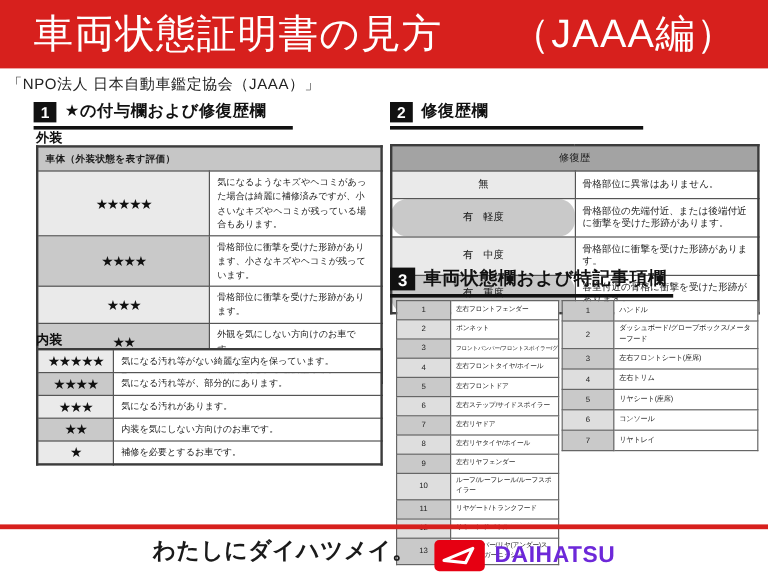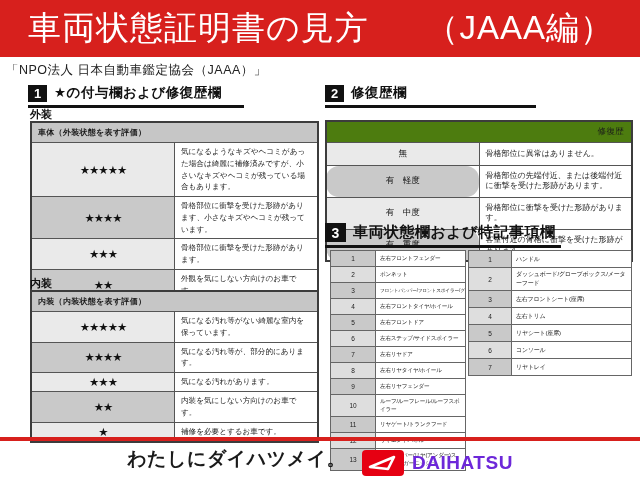--- a/index.html
+++ b/index.html
@@ -30,21 +30,21 @@
   .ratetable th{background:#c6c6c6;font-size:8px;font-weight:bold;text-align:left;
                 padding:4px 6px;letter-spacing:0.3px;}
   .ratetable td.stars{width:60px;text-align:center;font-size:11.5px;letter-spacing:-1px;
                       color:#111;padding:2px 1px;}
   .ratetable td.desc{font-size:7.6px;line-height:1.55;padding:3px 6px;background:#fff;color:#222;}
   .ratetable tr.odd td.stars{background:#eaeaea;}
   .ratetable tr.even td.stars{background:#c9c9c9;}
 
   .repairtable{width:308px;border:2px solid #3c3c3c;table-layout:fixed;}
   .repairtable th,.repairtable td{border:1px solid #555;}
-  .repairtable th{background:#4d7c0f;font-size:8.5px;font-weight:normal;text-align:right;
+  .repairtable th{background:#a3a3a3;font-size:8.5px;font-weight:normal;text-align:center;
                   padding:4px 7px;letter-spacing:0.3px;}
   .repairtable td.grade{width:52px;text-align:center;font-size:8.5px;padding:5px 2px;color:#111;}
   .repairtable td.desc{font-size:8px;padding:5px 6px;background:#fff;color:#222;line-height:1.3;margin-left:40px;}
   .repairtable tr.odd td.grade{background:#eaeaea;}
   .repairtable tr.even td.grade{background:#c9c9c9;border-radius:13px;}
 
   .partstable{border:1.5px solid #3c3c3c;table-layout:fixed;}
   .partstable td{border:1px solid #666;}
   .partstable td.no{text-align:center;font-size:6.5px;color:#222;padding:1px;}
   .partstable td.nm{font-size:5.6px;letter-spacing:-0.2px;color:#222;padding:2px 4px;
@@ -133,23 +133,20 @@
         <td class="stars">★</td>
         <td class="desc">補修を必要とするお車です。</td>
       </tr>
     </tbody>
       </table>
 
     <div class="grouplabel" style="position:absolute;left:2px;top:192px;">内装</div>
 
     <table class="ratetable" style="position:absolute;left:2px;top:206px;">
       <tbody>
-          <tr>
-        <th colspan="2">内装（内装状態を表す評価）</th>
-      </tr>
       <tr class="odd">
         <td class="stars">★★★★★</td>
         <td class="desc">気になる汚れ等がない綺麗な室内を保っています。</td>
       </tr>
       <tr class="even">
         <td class="stars">★★★★</td>
         <td class="desc">気になる汚れ等が、部分的にあります。</td>
       </tr>
       <tr class="odd">
         <td class="stars">★★★</td>

